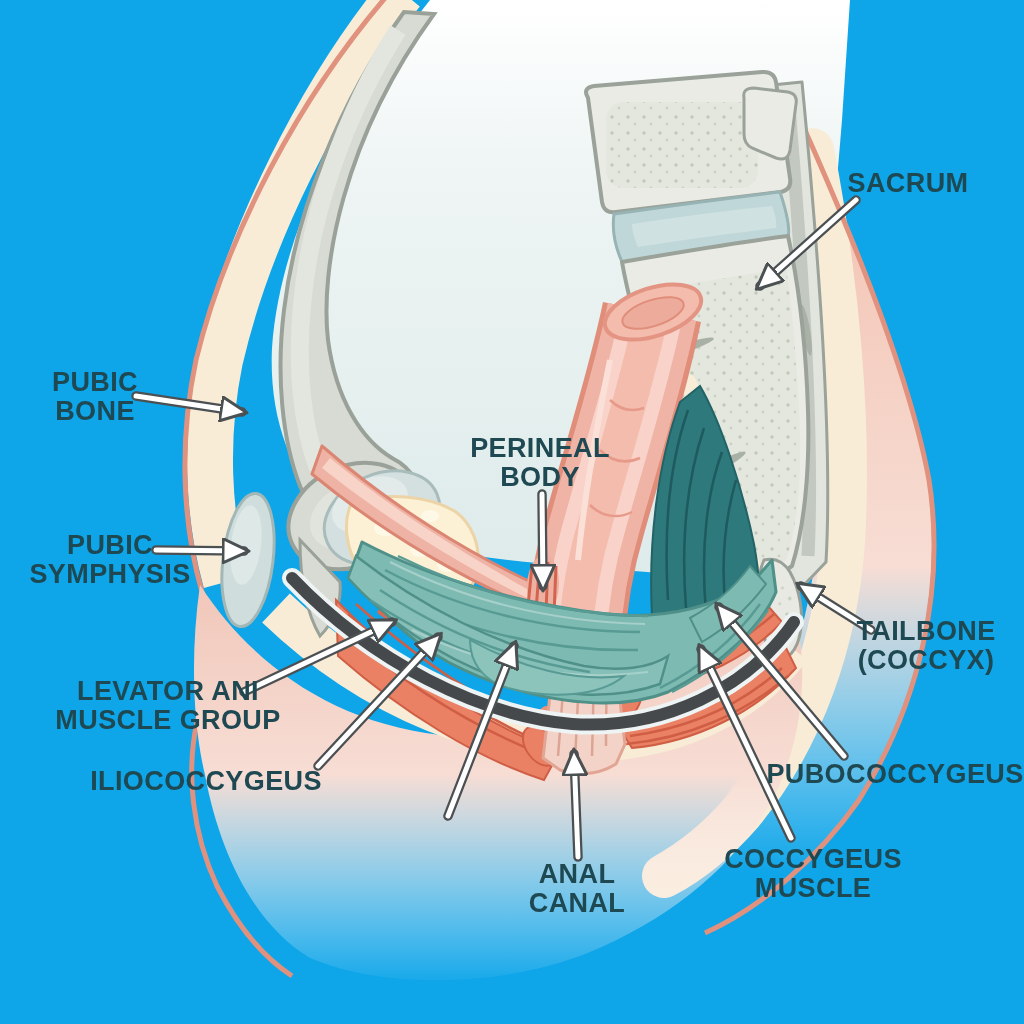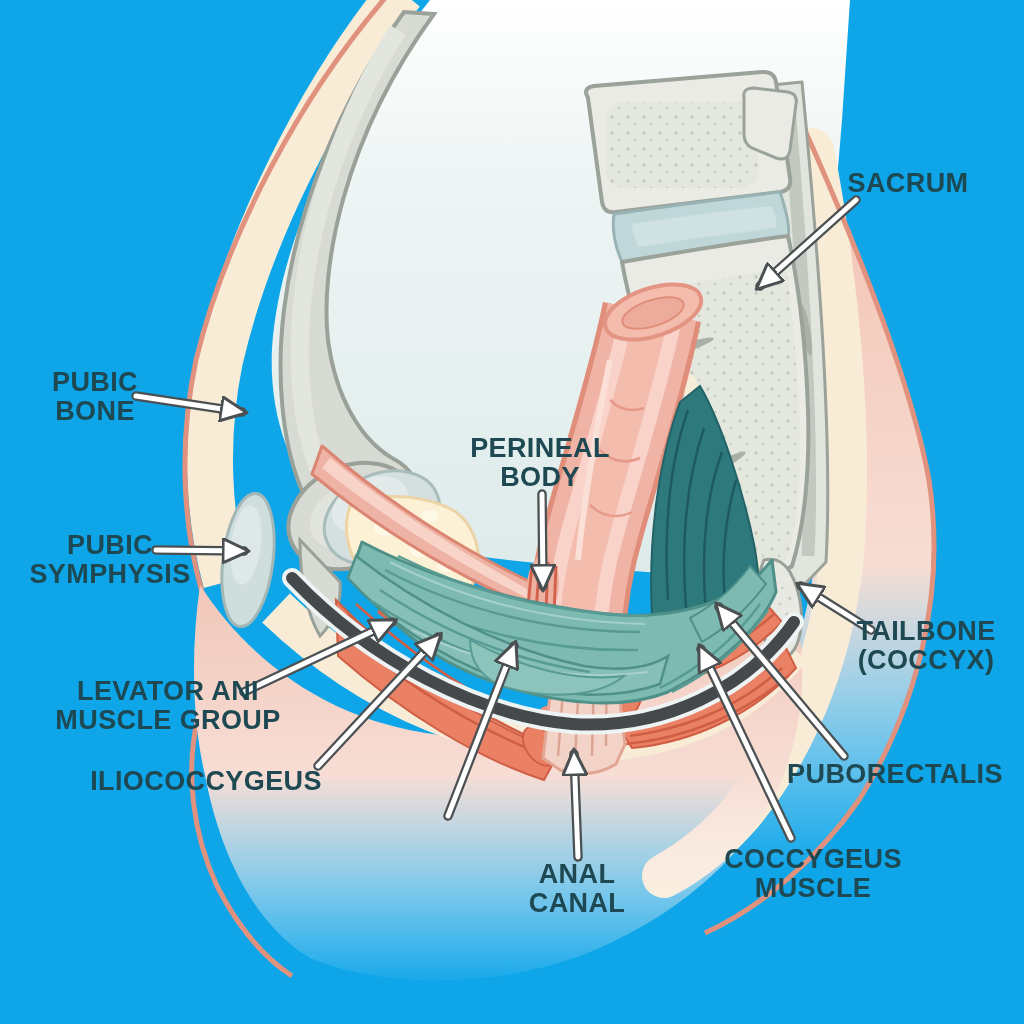--- a/index.html
+++ b/index.html
@@ -235,17 +235,17 @@
 SYMPHYSIS</div>
 <div class="lbl" style="left:540px;top:463px;">PERINEAL
 BODY</div>
 <div class="lbl" style="left:168px;top:706px;">LEVATOR ANI
 MUSCLE GROUP</div>
 <div class="lbl" style="left:206px;top:781px;">ILIOCOCCYGEUS</div>
 <div class="lbl" style="left:577px;top:889px;">ANAL
 CANAL</div>
 <div class="lbl" style="left:926px;top:646px;">TAILBONE
 (COCCYX)</div>
-<div class="lbl" style="left:895px;top:774px;">PUBORECTALIS</div>
+<div class="lbl" style="left:895px;top:774px;">PUBOCOCCYGEUS</div>
 <div class="lbl" style="left:813px;top:874px;">COCCYGEUS
 MUSCLE</div>
 
 </div>
 
 </body></html>

